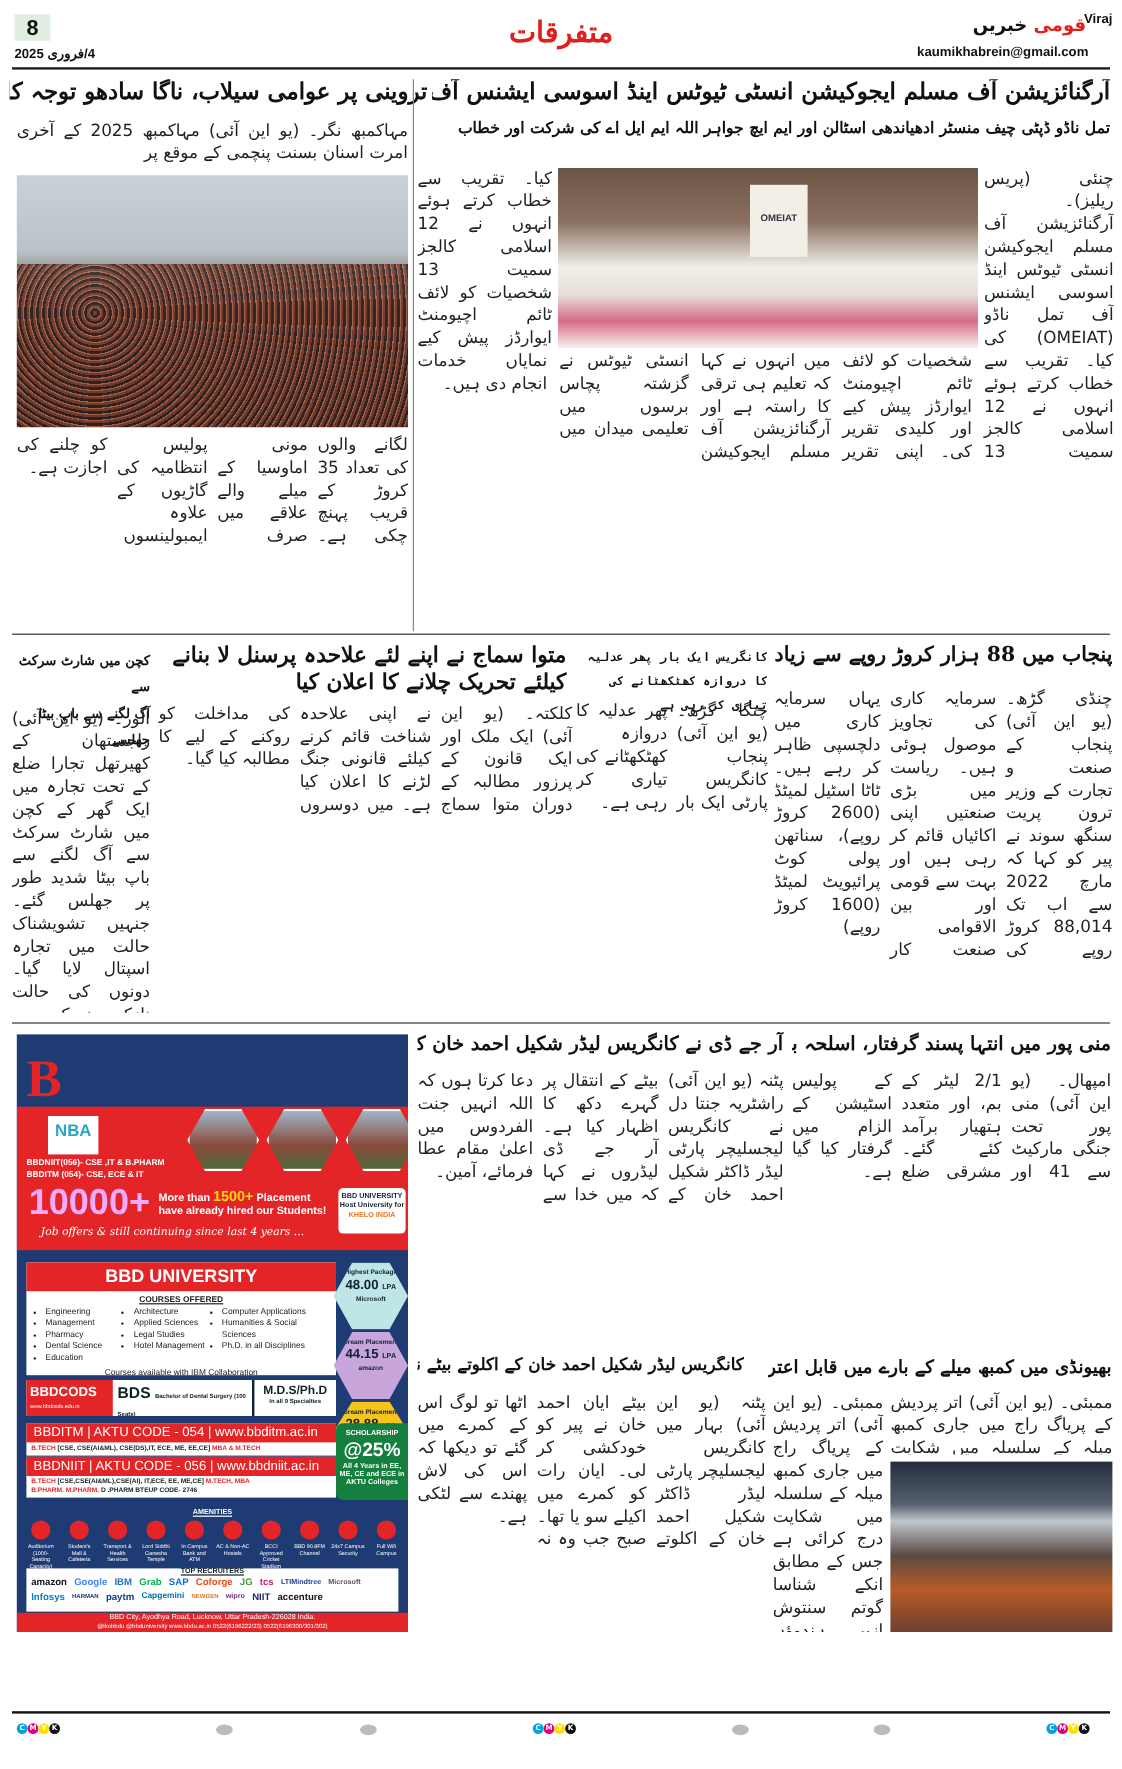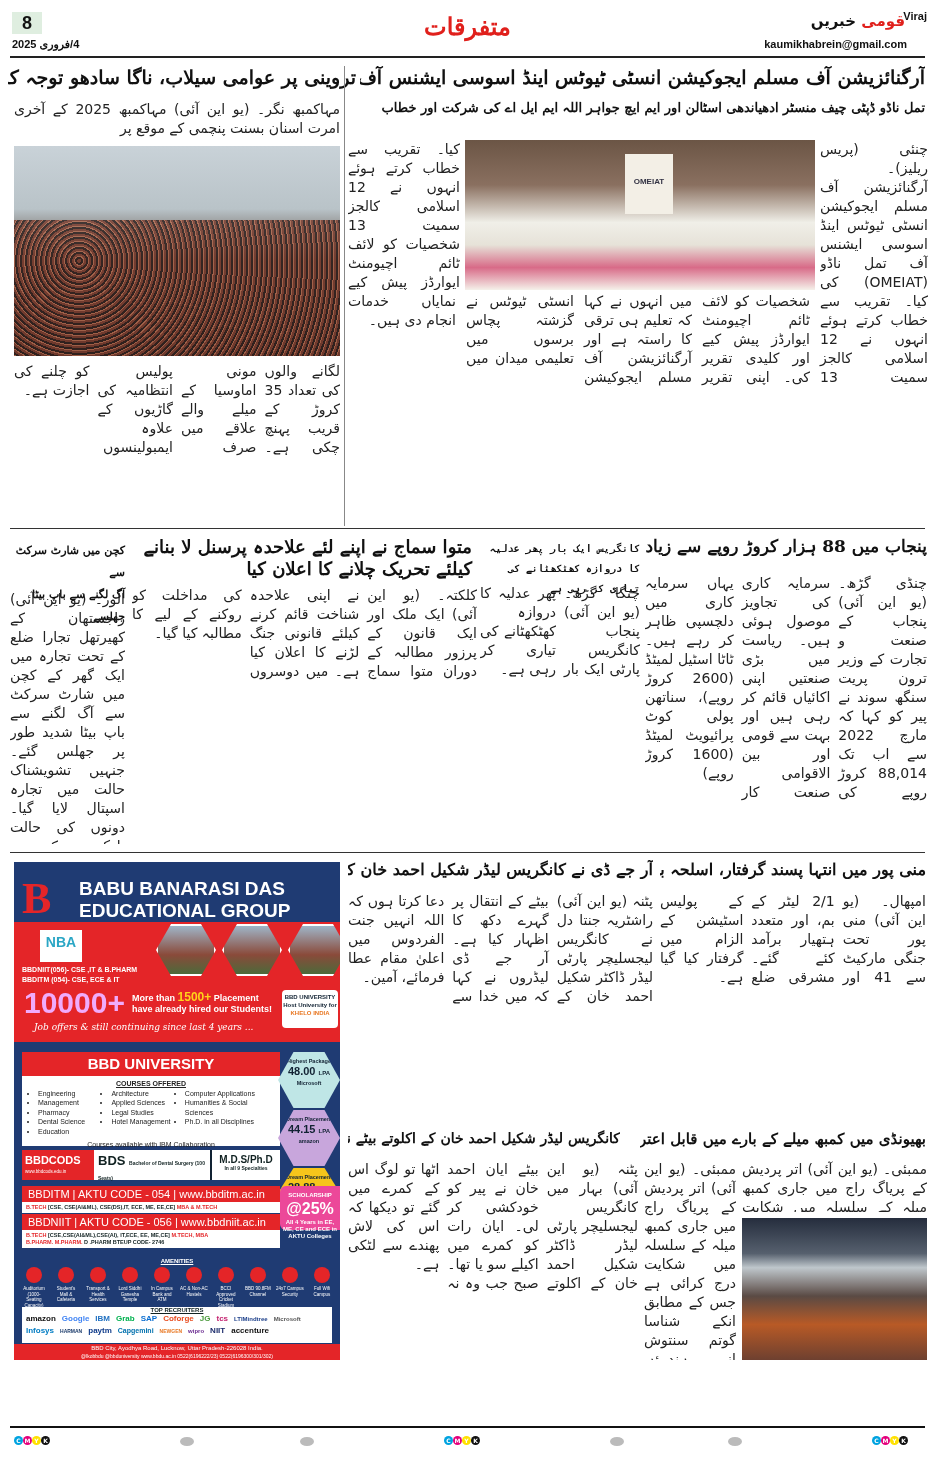--- a/index.html
+++ b/index.html
@@ -45,21 +45,21 @@
   .bds .red { background:#e42528; color:#fff; width: 72px; font: bold 11px "Liberation Sans", sans-serif; padding: 5px 3px 0; line-height: 11px; }
   .bds .red small { font-size: 4.5px; font-weight: normal; display:block; }
   .bds .mid { flex:1; font: bold 13px "Liberation Sans", sans-serif; padding: 3px 4px; color:#122; }
   .bds .mid small { font-size: 5px; }
   .bds .right { width: 70px; border-left: 2px solid #123; font: bold 10px "Liberation Sans", sans-serif; text-align:center; padding-top: 4px; color:#122; }
   .bds .right small { font-size: 5px; display:block; }
   .coll { left: 8px; width: 258px; background: #fff; }
   .coll-head { background:#e42528; color:#fff; font: 11px "Liberation Sans", sans-serif; padding: 2px 6px; }
   .coll-body { font-size: 5.5px; font-weight:bold; padding: 2px 4px; color: #122; line-height: 7px; }
   .coll-body .r { color:#e42528; }
-  .scholar { left: 266px; top: 324px; width: 60px; height: 44px; background:#ec4899; border-radius: 6px 0 0 6px; color:#fff; text-align:center; font-size: 6px; font-weight: bold; padding-top: 6px; line-height: 7px; }
+  .scholar { left: 266px; top: 324px; width: 60px; height: 64px; background:#15803d; border-radius: 6px 0 0 6px; color:#fff; text-align:center; font-size: 6px; font-weight: bold; padding-top: 6px; line-height: 7px; }
   .scholar .pct { font-size: 16px; line-height: 20px; }
   .amen-title { left: 0; width: 326px; top: 396px; text-align:center; color:#fff; font-size: 6px; font-weight: bold; text-decoration: underline; }
   .amen { left: 6px; top: 405px; width: 316px; display:flex; justify-content: space-between; }
   .amen div { width: 28px; text-align:center; color:#fff; font-size: 4.5px; line-height: 5.5px; }
   .amen div span.c { display:block; width: 16px; height: 16px; border-radius: 50%; background:#e42528; margin: 0 auto 3px; }
   .recr { left: 8px; top: 445px; width: 310px; height: 36px; background: #fff; }
   .recr-title { text-align:center; font-size:6px; font-weight:bold; text-decoration: underline; color:#122; }
   .recr-logos { display:flex; flex-wrap: wrap; gap: 2px 6px; padding: 1px 4px; font-size: 8px; font-weight: bold; line-height: 10px; }
   .addr { left: 0; top: 482px; width: 326px; height: 16px; background: #e42528; color:#fff; font-size: 6px; text-align:center; line-height: 8px; }
   .cmyk { display:flex; gap: 0; }
@@ -129,24 +129,20 @@
 
 <div class="abs headline rtl" style="left:640px; top:1130px; width:286px; font-size:15px; white-space:nowrap; overflow:hidden;">بھیونڈی میں کمبھ میلے کے بارے میں قابل اعتراض تبصرہ کرنے پر مقدمہ درج</div>
 <div class="abs col-text" style="left:742px; top:1160px; width:185px; height:52px;">ممبئی۔ (یو این آئی) اتر پردیش کے پریاگ راج میں جاری کمبھ میلہ کے سلسلہ میں شکایت درج کرائی ہے جس کے مطابق انکے شناسا گوتم سنتوش ازیں ہندوؤں کے اعتراض بیانات بھی پولیس نے مقدمہ درج کیا ہے۔</div>
 <div class="abs col-text" style="left:644px; top:1160px; width:92px; height:200px;">ممبئی۔ (یو این آئی) اتر پردیش کے پریاگ راج میں جاری کمبھ میلہ کے سلسلہ میں شکایت درج کرائی ہے جس کے مطابق انکے شناسا گوتم سنتوش ازیں ہندوؤں کے اعتراض بیانات بھی پولیس نے مقدمہ درج کیا ہے۔</div>
 <div class="abs photo night" style="left:742px; top:1218px; width:185px; height:142px;"></div>
 <div class="abs col-text" style="left:742px; top:1280px; width:0px; height:0px;"></div>
 
 <div class="abs ad">
   <div class="abs ad-red"></div>
   <div class="abs ad-logo">B</div>
-  <div class="abs ad-title">
-    <div>BABU BANARASI DAS</div>
-    <div>EDUCATIONAL GROUP</div>
-  </div>
   <div class="abs ad-nba">NBA</div>
   <div class="abs ad-small" style="left:8px; top:104px;">BBDNIIT(056)- CSE ,IT &amp; B.PHARM</div>
   <div class="abs ad-small" style="left:8px; top:114px;">BBDITM (054)- CSE, ECE &amp; IT</div>
   <div class="abs hex" style="left:142px; top:62px;"></div>
   <div class="abs hex" style="left:208px; top:62px;"></div>
   <div class="abs hex" style="left:274px; top:62px;"></div>
   <div class="abs ad-big">10000+</div>
   <div class="abs ad-hire">
     <span>More than</span>
     <span class="yel">1500+</span>

